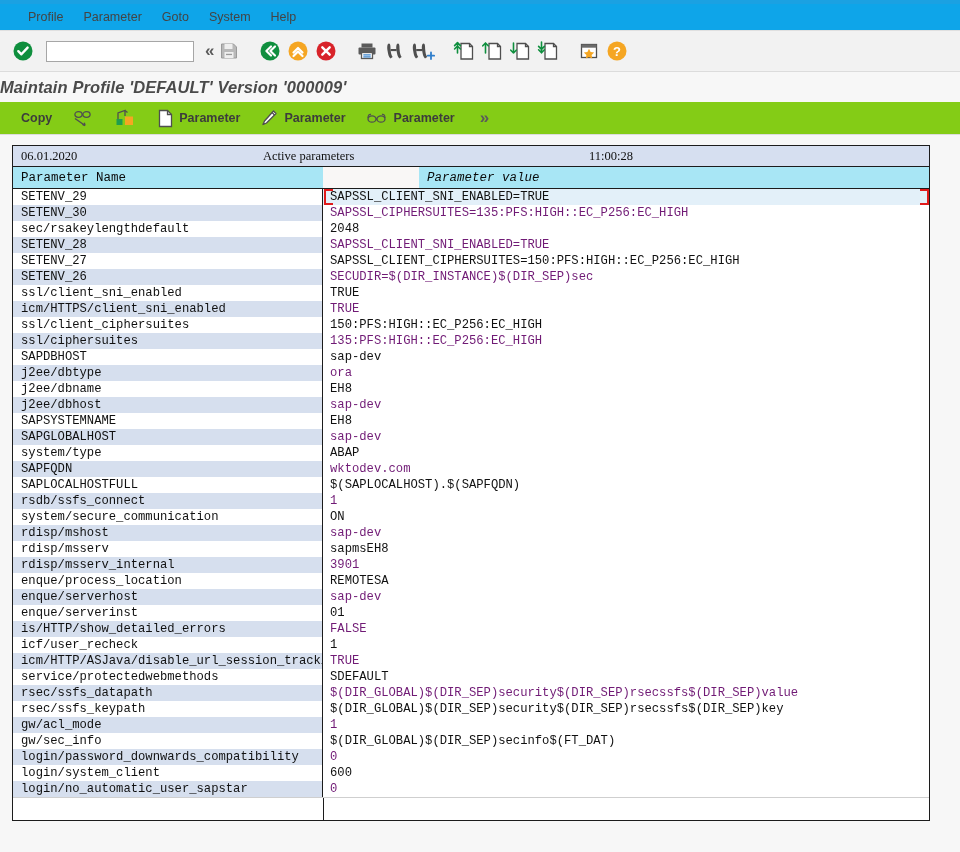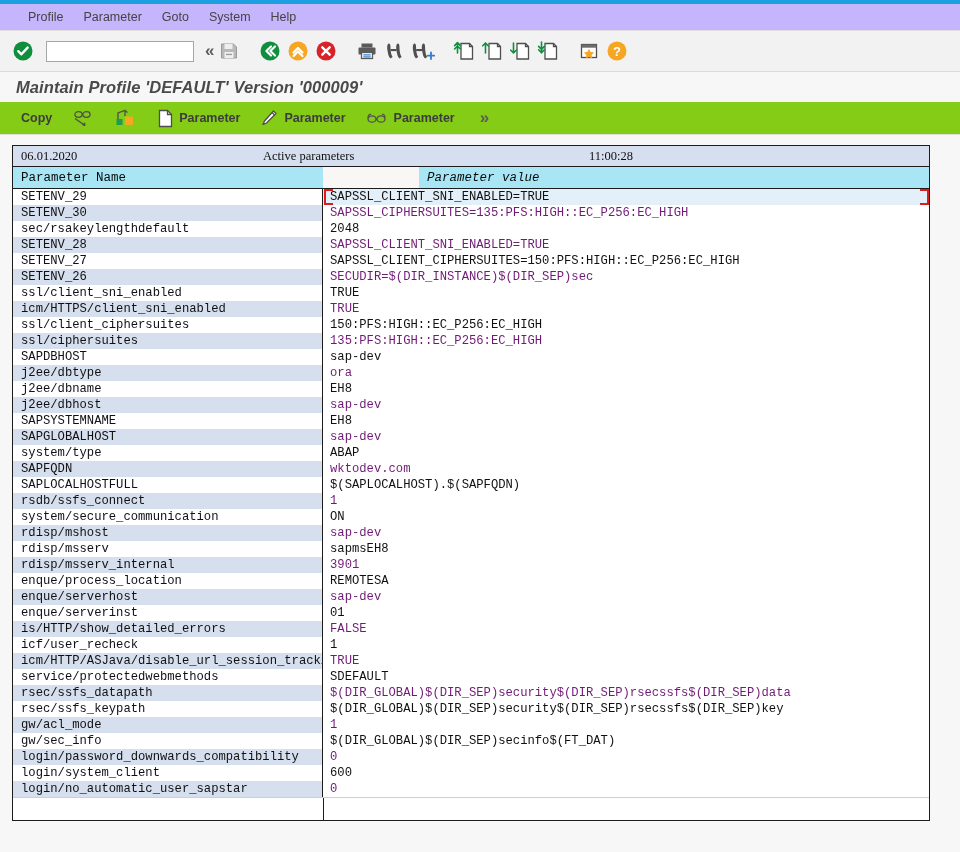--- a/index.html
+++ b/index.html
@@ -19,21 +19,21 @@
   
   .top-strip {
     height: 4px;
     background: #1ba1e2;
     width: 100%;
   }
 
   
   .menubar {
     height: 27px;
-    background: #c4b5fd;
+    background: #0ea5e9;
     border-bottom: 1px solid #e0e0e0;
     display: flex;
     align-items: center;
     padding-left: 18px;
     box-sizing: border-box;
   }
   .menubar .mi {
     font-size: 12.5px;
     color: #444;
     padding: 2px 10px;
@@ -79,21 +79,20 @@
     padding: 0 5px;
   }
   .tb-gap { width: 13px; }
 
   
   .titlebar {
     height: 30px;
     background: #f7f7f7;
     display: flex;
     align-items: center;
-    padding-left: 16px;
     box-sizing: border-box;
   }
   .titlebar .ttl {
     font-size: 16.5px;
     font-style: italic;
     font-weight: bold;
     color: #4a4a4a;
     letter-spacing: 0.1px;
   }
 
@@ -585,21 +584,21 @@
         <div class="row alt">
           <div class="cell-name">icm/HTTP/ASJava/disable_url_session_trackin</div>
           <div class="cell-val val-red">TRUE</div>
         </div>
         <div class="row">
           <div class="cell-name">service/protectedwebmethods</div>
           <div class="cell-val">SDEFAULT</div>
         </div>
         <div class="row alt">
           <div class="cell-name">rsec/ssfs_datapath</div>
-          <div class="cell-val val-red">$(DIR_GLOBAL)$(DIR_SEP)security$(DIR_SEP)rsecssfs$(DIR_SEP)data</div>
+          <div class="cell-val val-red">$(DIR_GLOBAL)$(DIR_SEP)security$(DIR_SEP)rsecssfs$(DIR_SEP)value</div>
         </div>
         <div class="row">
           <div class="cell-name">rsec/ssfs_keypath</div>
           <div class="cell-val">$(DIR_GLOBAL)$(DIR_SEP)security$(DIR_SEP)rsecssfs$(DIR_SEP)key</div>
         </div>
         <div class="row alt">
           <div class="cell-name">gw/acl_mode</div>
           <div class="cell-val val-red">1</div>
         </div>
         <div class="row">

